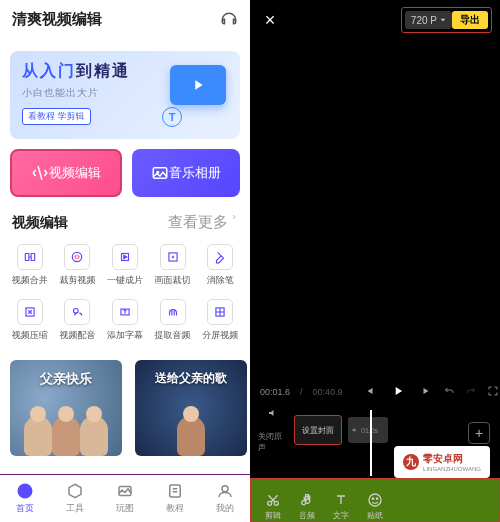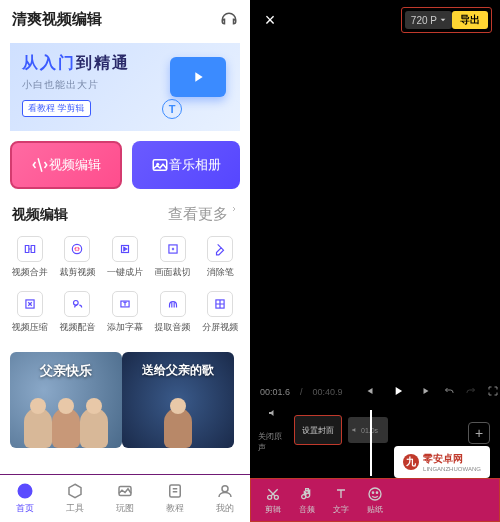--- a/index.html
+++ b/index.html
@@ -2,21 +2,21 @@
 <html><head>
 <meta charset="utf-8">
 <style>
 *{margin:0;padding:0;box-sizing:border-box;font-family:-apple-system,"PingFang SC","Microsoft YaHei",sans-serif}
 body{width:500px;height:522px;display:flex;background:#fff;overflow:hidden}
 .left{width:250px;height:522px;display:flex;flex-direction:column;background:#fff}
 .right{width:250px;height:522px;background:#000;display:flex;flex-direction:column;position:relative}
 .hdr{display:flex;align-items:center;justify-content:space-between;padding:10px 12px}
 .hdr-title{font-size:15px;font-weight:600;color:#222}
 .hdr-ico{width:18px;height:18px;color:#555}
-.banner{margin:4px 10px 10px;height:88px;border-radius:0;background:linear-gradient(135deg,#cfe0ff,#e8f1ff);padding:10px 12px;position:relative;overflow:hidden}
+.banner{margin:12px 10px 10px;height:88px;border-radius:8px;background:linear-gradient(135deg,#cfe0ff,#e8f1ff);padding:10px 12px;position:relative;overflow:hidden}
 .banner-title{font-size:16px;font-weight:700;letter-spacing:2px}
 .banner-title .c1{color:#3b5bff}
 .banner-title .c2{color:#2a2a6a}
 .banner-sub{font-size:10px;color:#7a8aaa;margin-top:4px;letter-spacing:1px}
 .banner-chip{display:inline-block;margin-top:8px;font-size:9px;background:#fff;border:1px solid #3b5bff;color:#3b5bff;border-radius:3px;padding:1px 5px}
 .banner-play{position:absolute;right:14px;top:14px;width:56px;height:40px;background:#3b8bff;border-radius:6px;display:flex;align-items:center;justify-content:center;box-shadow:0 4px 10px rgba(60,120,255,.4)}
 .banner-play svg{width:16px;height:16px;fill:#fff}
 .banner-t{position:absolute;right:58px;bottom:12px;width:20px;height:20px;border:1.5px solid #3b8bff;border-radius:50%;display:flex;align-items:center;justify-content:center;color:#3b8bff;font-size:11px;font-weight:700}
 .actions{display:flex;gap:10px;padding:0 10px 12px}
 .act{flex:1;height:48px;border-radius:8px;display:flex;align-items:center;justify-content:center;gap:0;color:#fff;font-size:13px;font-weight:500}
@@ -28,21 +28,21 @@
 .sect-more{font-size:15px;color:#999;display:flex;align-items:flex-start;gap:2px}
 .tools{display:grid;grid-template-columns:repeat(5,1fr);gap:4px 0;padding:0 6px 6px}
 .tool{display:flex;flex-direction:column;align-items:center;gap:4px;padding:4px 0}
 .tool-ico{width:26px;height:26px;border:1px solid #ddd;border-radius:5px;display:flex;align-items:center;justify-content:center;color:#5b4bff}
 .tool-ico svg{width:14px;height:14px;stroke:#5b4bff;fill:none;stroke-width:2}
 .tool-lbl{font-size:9px;color:#555}
 .tabs{display:flex;gap:14px;padding:6px 12px 6px;border-bottom:1px solid #f2f2f2}
 .tab{font-size:11px;color:#999}
 .tab.active{color:#222;font-weight:700;position:relative}
 .tab.active:after{content:"";position:absolute;left:20%;right:20%;bottom:-4px;height:2px;background:#5b4bff;border-radius:2px}
-.cards{display:flex;gap:0;padding:8px 10px;overflow:hidden}
+.cards{display:flex;gap:13px;padding:8px 10px;overflow:hidden}
 .card{flex:0 0 112px;height:96px;border-radius:6px;position:relative;overflow:hidden;display:flex;align-items:center;justify-content:center;color:#fff;font-weight:700}
 .card1{background:radial-gradient(circle at 30% 40%,#8aa8c8,#4a6a8a)}
 .card2{background:radial-gradient(circle at 50% 50%,#3a5a8a,#1a2a4a)}
 .card-people{position:absolute;bottom:0;left:0;right:0;height:48px;display:flex;align-items:flex-end;justify-content:center;gap:-6px}
 .person{width:28px;height:40px;background:#d8b898;border-radius:14px 14px 6px 6px;position:relative}
 .person:before{content:"";position:absolute;top:-10px;left:6px;width:16px;height:16px;background:#e8c8a8;border-radius:50%}
 .card-title{position:absolute;top:10px;left:0;right:0;text-align:center;font-size:13px;text-shadow:0 1px 3px rgba(0,0,0,.6)}
 .card-title.sm{font-size:12px}
 .bottom-nav{margin-top:auto;height:48px;border-top:1px solid #701a75;display:flex;align-items:center;justify-content:space-around;background:#fff}
 .nav-item{display:flex;flex-direction:column;align-items:center;gap:2px;color:#888}
@@ -67,21 +67,21 @@
 .r-tl-audio{display:flex;flex-direction:column;align-items:center;gap:12px;color:#888;font-size:8px;width:30px}
 .r-tl-audio svg{width:12px;height:12px;fill:#aaa}
 .r-tl-cover{width:48px;height:30px;border:1.5px solid #c0392b;border-radius:3px;display:flex;align-items:center;justify-content:center;color:#ccc;font-size:8px;background:#1a1a1a}
 .r-tl-clip{width:40px;height:26px;background:#333;border-radius:3px;color:#888;font-size:7px;display:flex;align-items:center;padding:0 3px;gap:2px}
 .r-tl-clip svg{width:8px;height:8px;fill:#888}
 .r-tl-playhead{position:absolute;left:120px;top:2px;bottom:2px;width:1.5px;background:#fff}
 .r-tl-add{position:absolute;right:10px;top:14px;width:22px;height:22px;border:1px solid #555;border-radius:4px;color:#aaa;display:flex;align-items:center;justify-content:center;font-size:14px}
 .r-watermark{position:absolute;right:10px;bottom:44px;width:96px;height:32px;background:#fff;border-radius:4px;display:flex;align-items:center;justify-content:center;gap:4px;font-size:10px;color:#c0392b;font-weight:700;z-index:5}
 .r-watermark .wm-ico{width:16px;height:16px;background:#c0392b;border-radius:50%;color:#fff;display:flex;align-items:center;justify-content:center;font-size:10px}
 .r-watermark .wm-sub{font-size:6px;color:#888;display:block;font-weight:400;letter-spacing:0}
-.r-bottom{height:44px;border:1.5px solid #c0392b;display:flex;align-items:center;justify-content:flex-start;gap:18px;padding:0 14px;background:#be185d}
+.r-bottom{height:44px;border:1.5px solid #c0392b;display:flex;align-items:flex-end;justify-content:flex-start;gap:18px;padding:0 14px;background:#4d7c0f}
 .r-bitem{display:flex;flex-direction:column;align-items:center;gap:2px;color:#ccc}
 .r-bitem svg{width:16px;height:16px;fill:none;stroke:#ccc;stroke-width:2}
 .r-bitem .lbl{font-size:8px}
 </style>
 </head>
 <body>
 
 <div class="left">
   <div class="hdr">
     <span class="hdr-title">清爽视频编辑</span>

